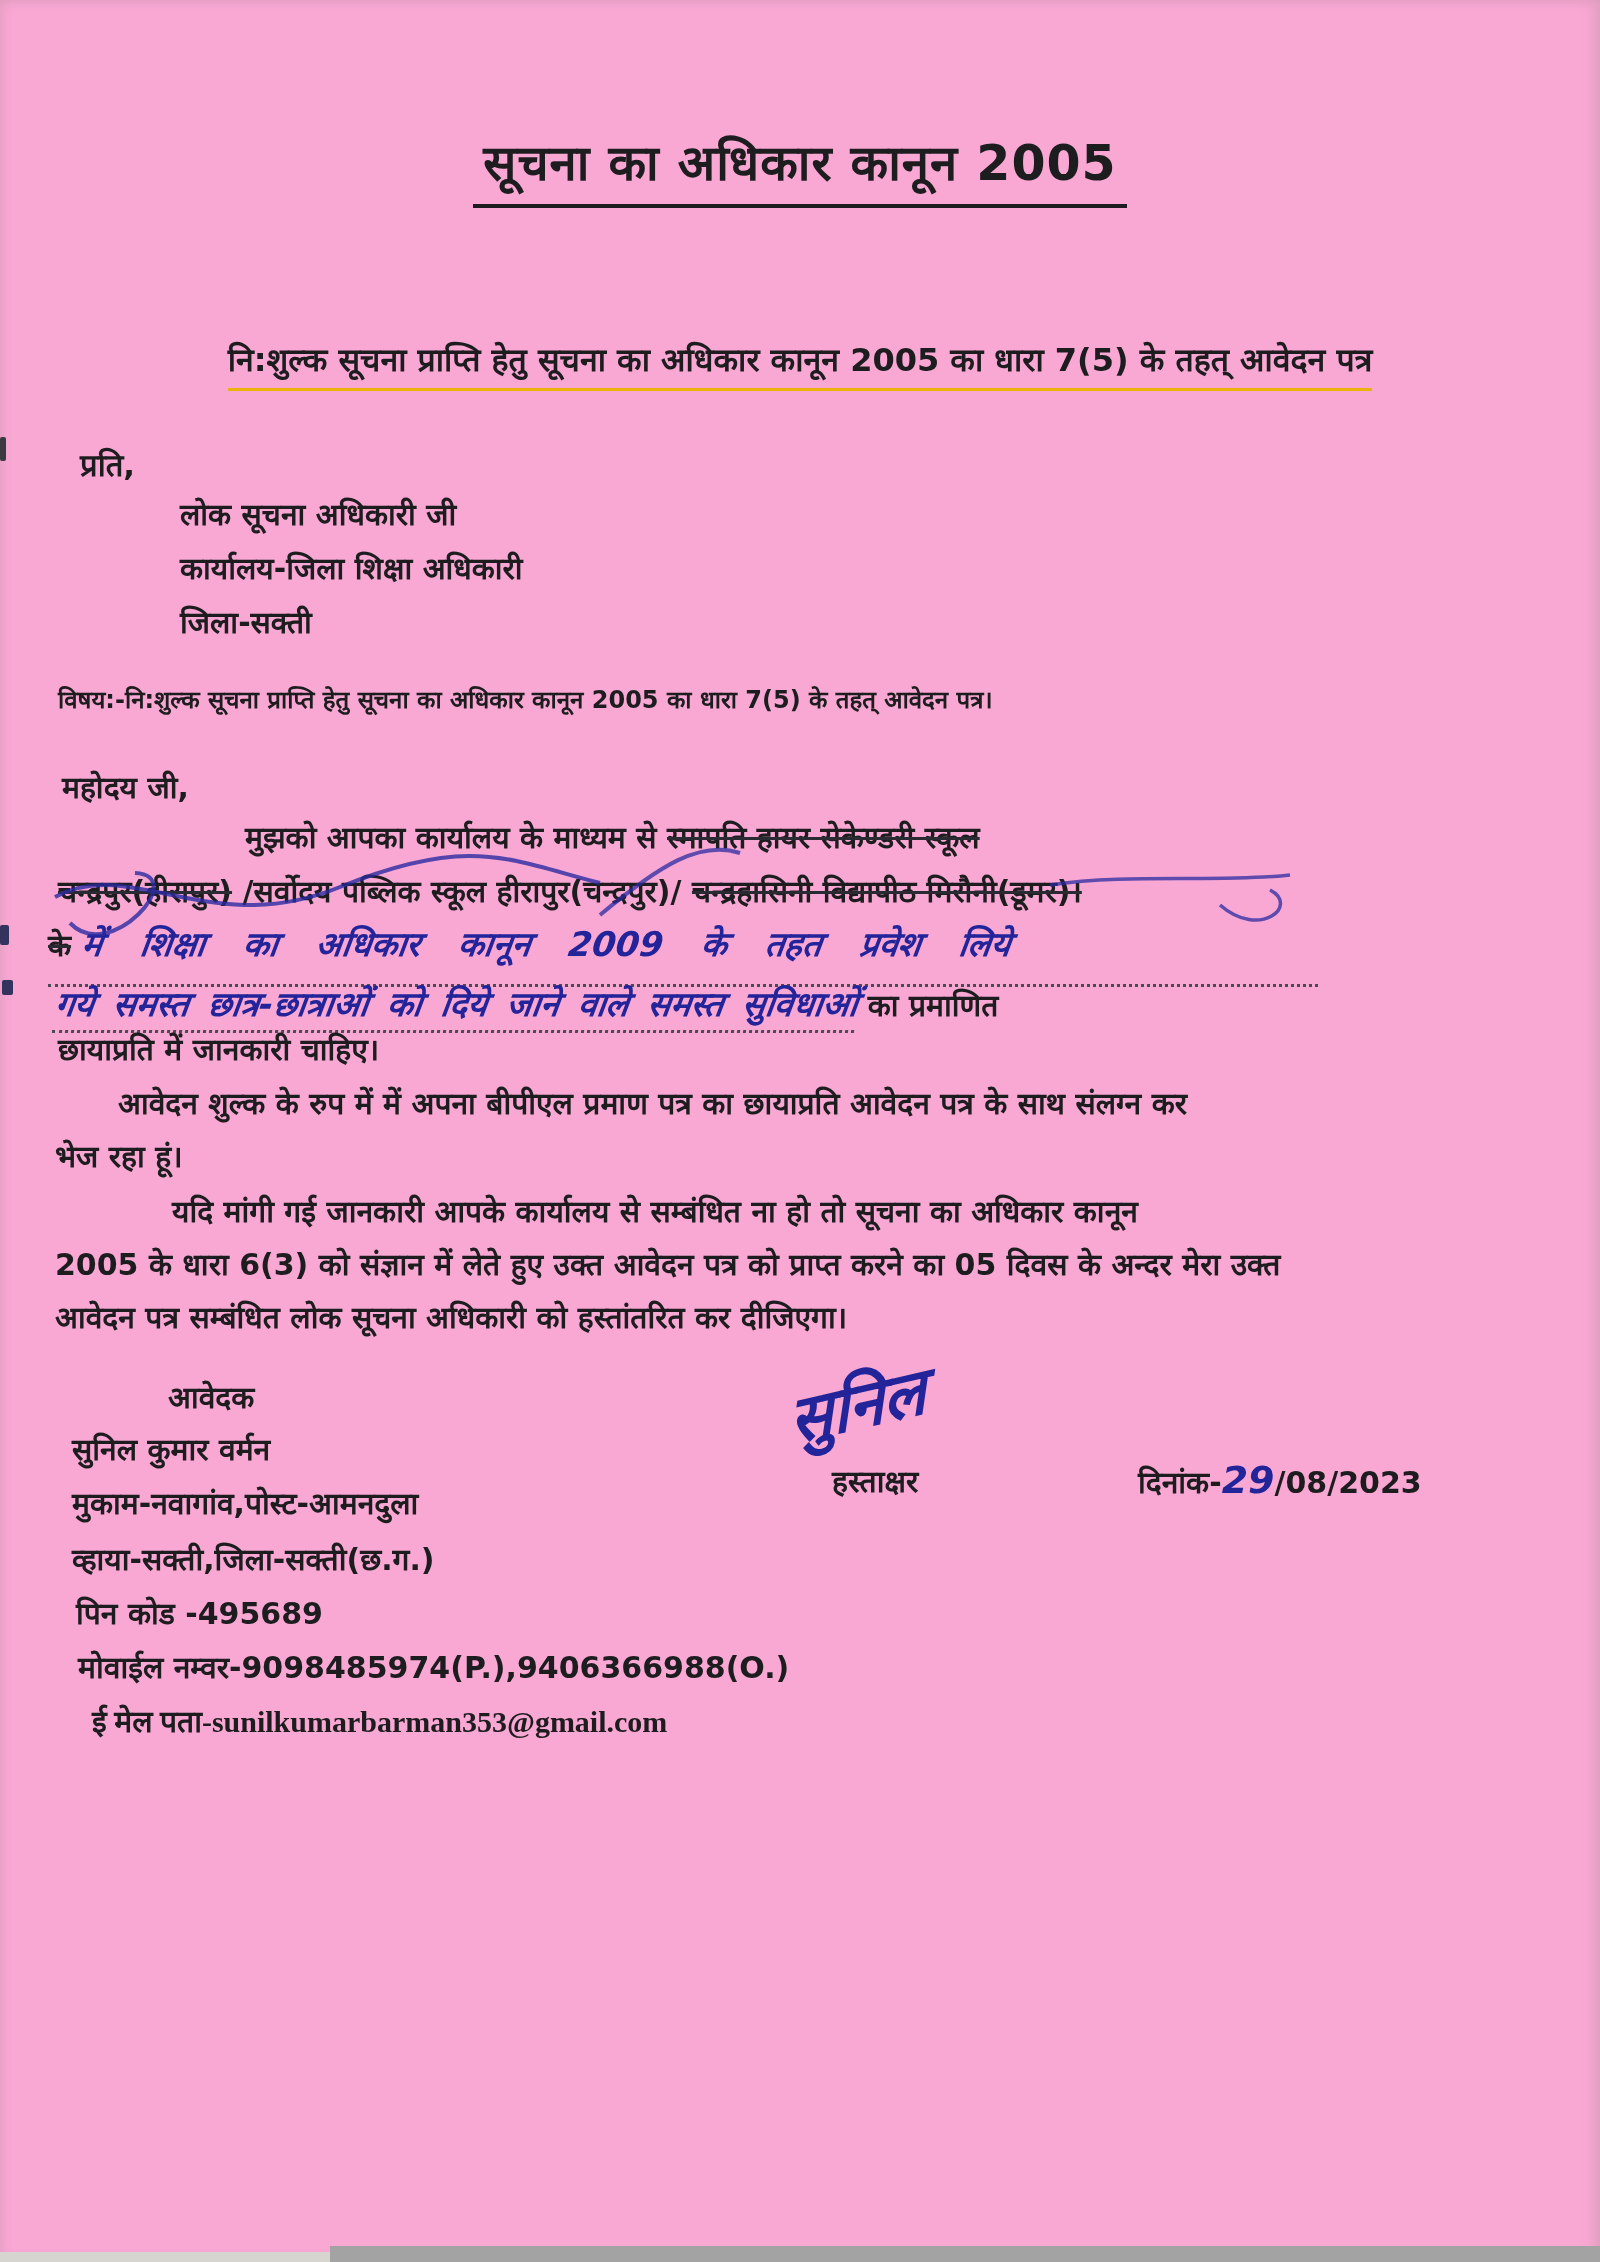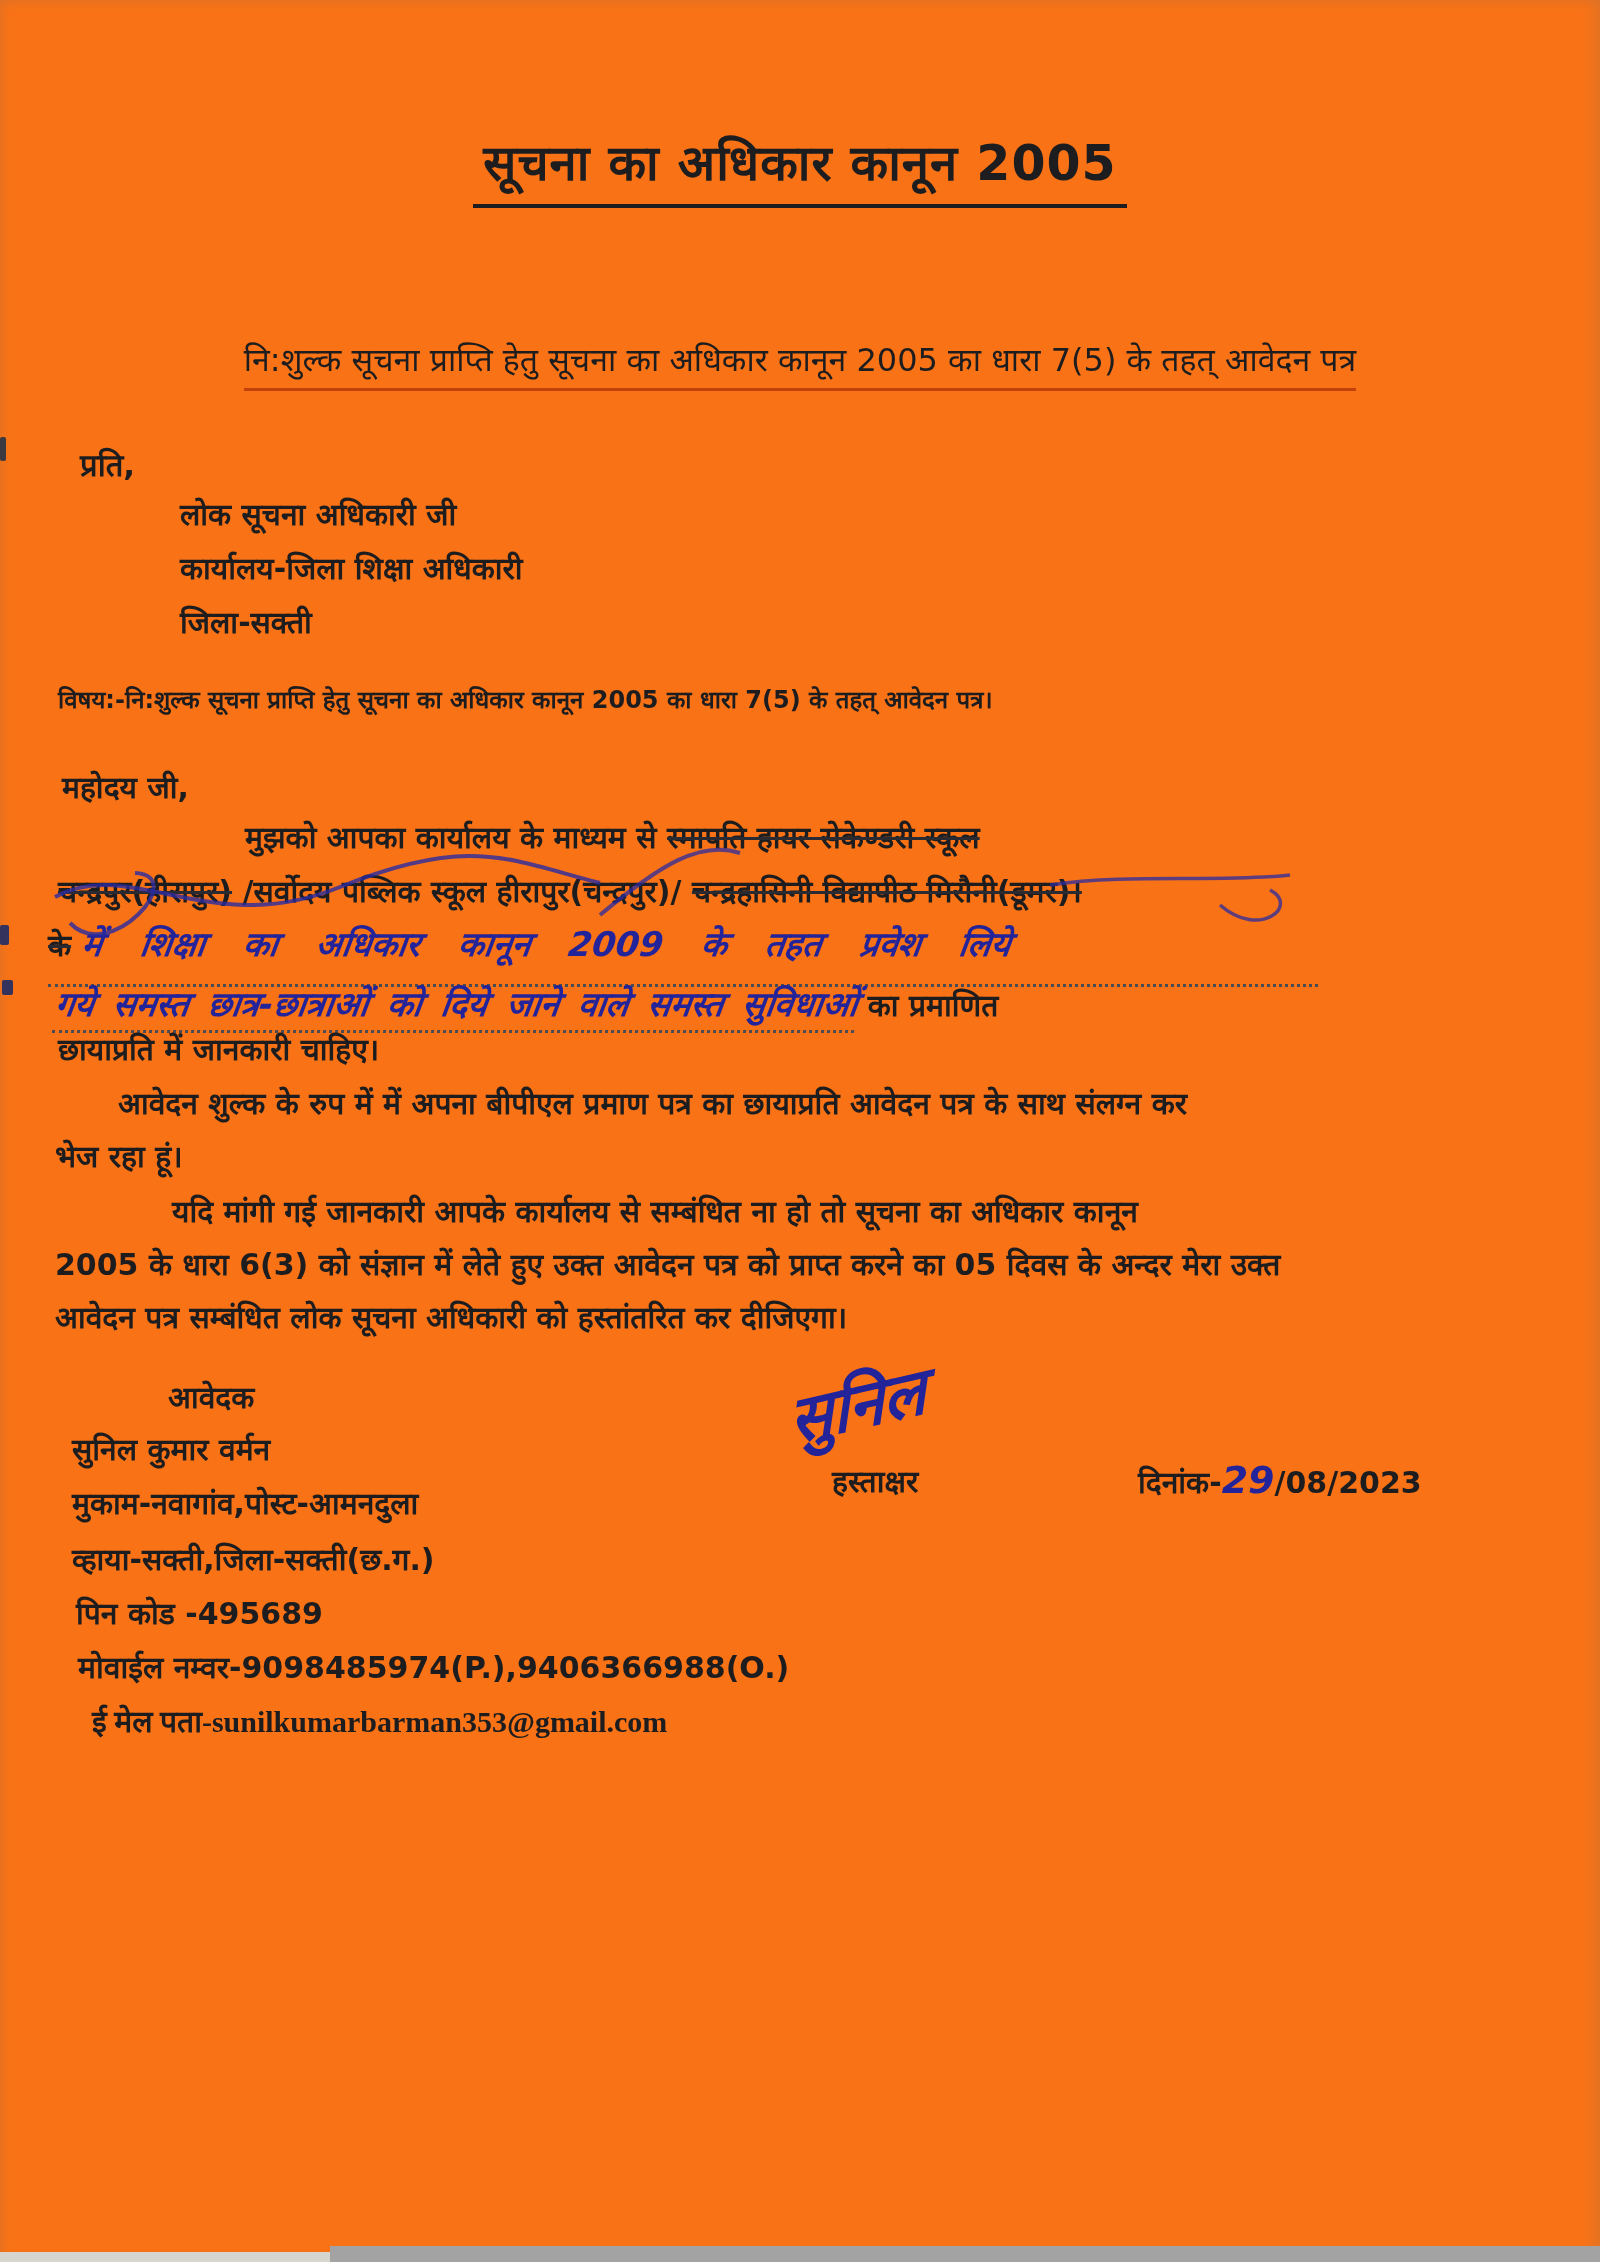--- a/index.html
+++ b/index.html
@@ -1,39 +1,39 @@
 <!DOCTYPE html>
 <html><head>
 <meta charset="utf-8">
 <style>
   html,body{margin:0;padding:0;background:#888;}
   .page{
     position:relative;
     width:1600px;height:2262px;
     margin:0 auto;
-    background:#f97316;
+    background:#f9a8d4;
     font-family:"DejaVu Sans",sans-serif;
     color:#1d1d20;
     overflow:hidden;
     box-shadow:inset -6px 0 14px rgba(120,118,110,.18), inset 4px 0 10px rgba(120,118,110,.10);
   }
   .line{position:absolute;white-space:nowrap;font-weight:600;font-size:30px;line-height:1.3;}
   .title{
     position:absolute;top:128px;left:0;width:100%;text-align:center;
   }
   .title .t-inner{
     display:inline-block;font-size:49px;font-weight:800;
     border-bottom:4px solid #1d1d20;padding:0 10px 10px 10px;letter-spacing:1px;
   }
   .subtitle{
     position:absolute;top:337px;left:10px;width:1580px;text-align:center;
   }
   .subtitle .s-inner{
-    display:inline-block;font-size:32px;font-weight:400;
-    border-bottom:3px solid #c2410c;padding-bottom:8px;
+    display:inline-block;font-size:32px;font-weight:700;
+    border-bottom:3px solid #eab308;padding-bottom:8px;
   }
   .struck{text-decoration:line-through;text-decoration-thickness:3px;text-decoration-color:#2a2a33;}
   .hand{
     color:#23239a;font-style:italic;font-weight:600;
     transform:skewX(-7deg);display:inline-block;
   }
   .hand-wide{word-spacing:26px;font-size:34px;}
   .hand-tight{word-spacing:7px;font-size:34px;}
   .dotted-wrap{border-bottom:3px dotted #4a4a52;}
   .sign-script{

